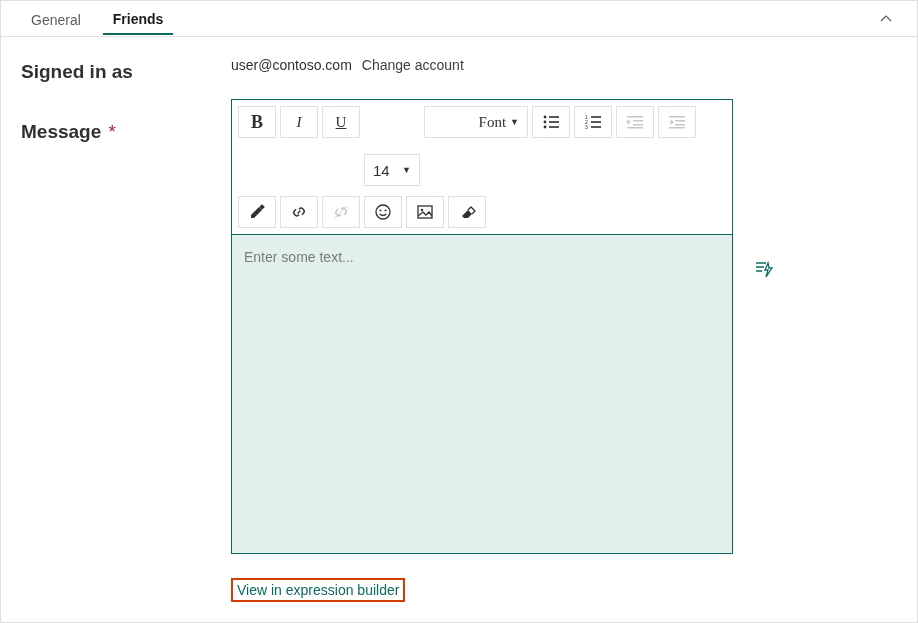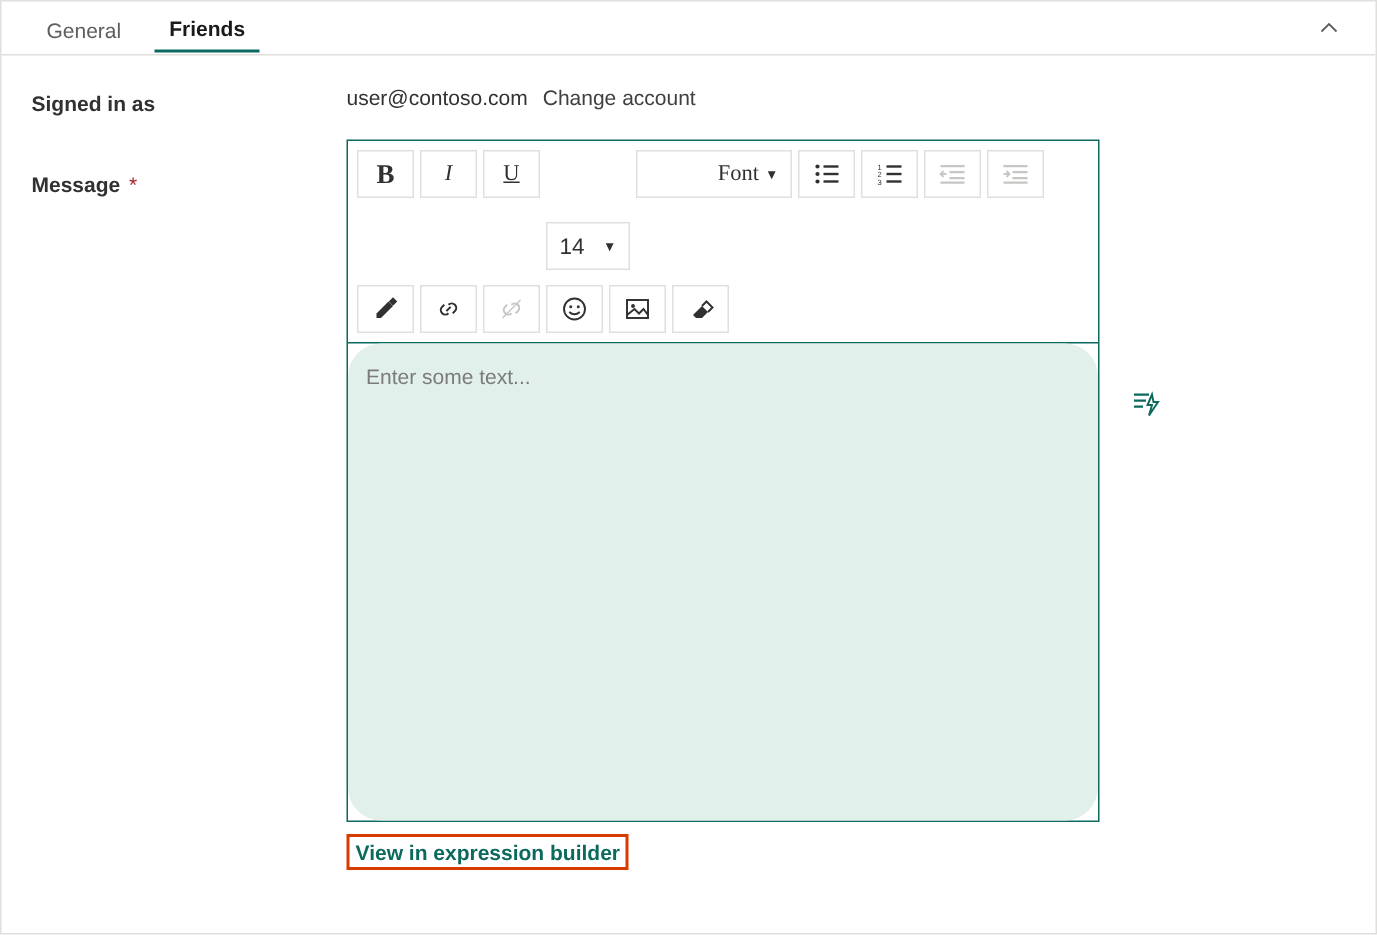--- a/index.html
+++ b/index.html
@@ -44,21 +44,21 @@
   }
   .row {
     display: flex;
     align-items: flex-start;
     margin-bottom: 16px;
   }
   .label-col {
     width: 210px;
     padding-top: 4px;
     font-weight: 600;
-    font-size: 14px;
+    font-size: 19px;
   }
   .field-col {
     flex: 1;
     display: flex;
     align-items: flex-start;
     max-width: 560px;
   }
   .req { color: #a4262c; font-weight: normal; margin-left: 2px;}
   .signed-val { color: #323130; margin-right: 10px; }
   .link { color: #404040; cursor: pointer; }
@@ -117,38 +117,36 @@
   .tbtn.italic-i { font-style: italic; font-family: Georgia, serif;}
   .tbtn.underline-u { text-decoration: underline; font-family: Georgia, serif;}
   .tbtn.wide { min-width: 56px; justify-content: space-between; padding: 0 8px; margin-top: 48px;}
   .tbtn.wider { min-width: 104px; justify-content: flex-end; padding: 0 8px; font-family: Liberation Serif, serif;}
   .tri { font-size: 9px; margin-left: 4px;}
   .editor-body {
     background: #e1f0eb;
     height: 318px;
     padding: 14px 12px;
     color: #7b7b7b;
-    border-radius: 22px;
   }
   .dyn-btn {
     position: absolute;
     left: 753px;
     top: 258px;
     color: #0b6a5d;
     cursor: pointer;
   }
   .expr-link {
     display: inline-block;
-    margin-top: 8px;
+    margin-top: 24px;
     border: 2px solid #d83b01;
     padding: 2px 4px;
     color: #0b6a5d;
     cursor: pointer;
     font-size: 14px;
-    font-weight: bold;
   }
   svg { display: block; }
 </style>
 </head>
 <body>
 
 <div class="tabs">
   <div class="tab">General</div>
   <div class="tab active">Friends</div>
   <div class="collapse">

